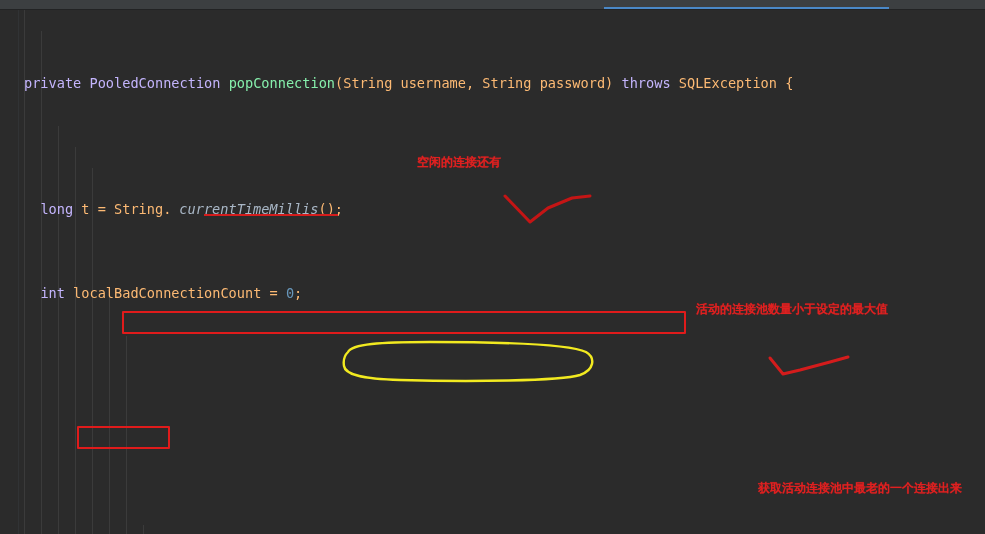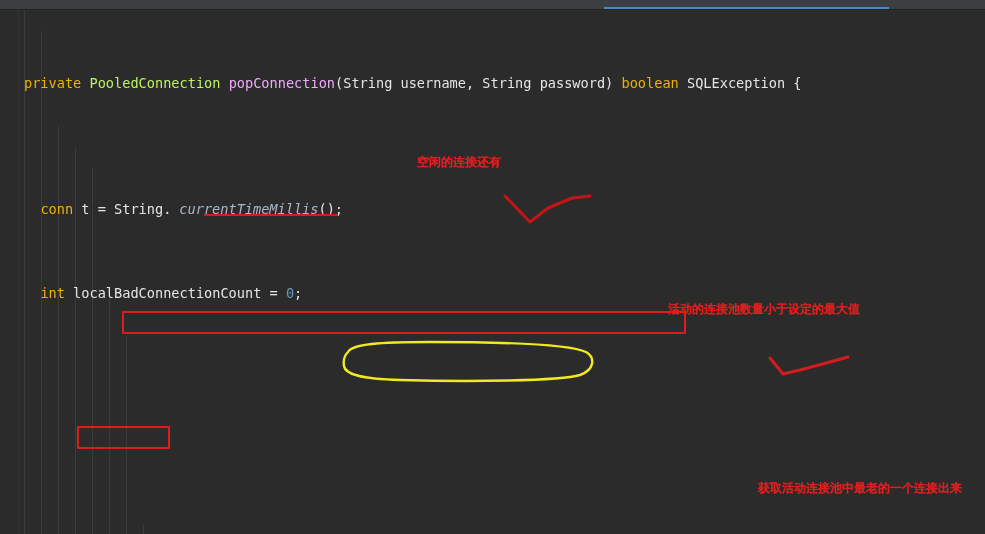--- a/index.html
+++ b/index.html
@@ -30,26 +30,26 @@
     white-space:pre;
     color:#a9b7c6;
     letter-spacing:0px;
   }
   .line{height:21px;position:relative;padding-left:6px;}
 
   
   .iguide{position:absolute;top:0;width:1px;background:#3b3b3b;}
 
   
-  .kw{color:#eab308;text-align:center;}          
-  .typ{color:#bef264;margin-top:12px;}         
-  .mth{color:#f0abfc;}
+  .kw{color:#c4b5fd;text-align:center;}          
+  .typ{color:#c4b5fd;margin-top:12px;}         
+  .mth{color:#86efac;}
   .stat{font-style:italic;margin-left:8px;}    
   .num{color:#6897bb;}         
-  .pun{color:#e5e5e5;}
+  .pun{color:#fdba74;}
 
   
   .overlay{position:absolute;left:0;top:0;width:834px;height:534px;pointer-events:none;}
   .anno-text{
     position:absolute;color:#e02020;
     font-family:"DejaVu Sans","Liberation Sans",sans-serif;
     font-size:12px;font-weight:bold;white-space:nowrap;
     text-shadow:0 0 1px rgba(224,32,32,.6);
   }
   .rect-red{position:absolute;border:2px solid #e01b1b;border-radius:1px;}
@@ -71,25 +71,25 @@
     <div class="iguide" style="left:41px;top:21px;height:503px;"></div>
     <div class="iguide" style="left:58px;top:116px;height:408px;"></div>
     <div class="iguide" style="left:75px;top:137px;height:387px;"></div>
     <div class="iguide" style="left:92px;top:158px;height:366px;"></div>
     <div class="iguide" style="left:109px;top:284px;height:240px;"></div>
     <div class="iguide" style="left:126px;top:326px;height:198px;"></div>
     <div class="iguide" style="left:143px;top:515px;height:19px;"></div>
 
     <div class="code">
 
-      <div class="line"><span class="kw">private</span> <span class="typ">PooledConnection</span> <span class="mth">popConnection</span><span class="pun">(String username, String password) </span><span class="kw">boolean</span><span class="pun"> SQLException {</span></div>
+      <div class="line"><span class="kw">private</span> <span class="typ">PooledConnection</span> <span class="mth">popConnection</span><span class="pun">(String username, String password) </span><span class="kw">throws</span><span class="pun"> SQLException {</span></div>
 
 
 
-      <div class="line">  <span class="kw">conn</span><span class="pun"> t = String.</span><span class="stat">currentTimeMillis</span><span class="pun">();</span></div>
+      <div class="line">  <span class="kw">long</span><span class="pun"> t = String.</span><span class="stat">currentTimeMillis</span><span class="pun">();</span></div>
 
       <div class="line">  <span class="kw">int</span><span class="pun"> localBadConnectionCount = </span><span class="num">0</span><span class="pun">;</span></div>
 
       <div class="line"> </div>
 
       
 
       
 
       
@@ -131,21 +131,21 @@
       
 
       
 
     </div>
   </div>
 
   <div class="overlay">
 
     <div class="anno-text" style="left:417px;top:154px;">空闲的连接还有</div>
-    <div class="anno-text" style="left:668px;top:301px;text-align:center;">活动的连接池数量小于设定的最大值</div>
+    <div class="anno-text" style="left:696px;top:301px;text-align:center;">活动的连接池数量小于设定的最大值</div>
     <div class="anno-text" style="left:758px;top:480px;">获取活动连接池中最老的一个连接出来</div>
 
     <div class="rect-red" style="left:122px;top:311px;width:560px;height:19px;"></div>
     <div class="rect-red" style="left:77px;top:426px;width:89px;height:19px;"></div>
     <div class="uline-red" style="left:204px;top:214px;width:134px;"></div>
 
     <svg width="985" height="534" style="position:absolute;left:0;top:0;">
 
       <path d="M348,352 C352,344 380,342 430,342 C500,342 570,344 586,352
                C596,358 594,370 580,375 C560,381 470,382 400,380

